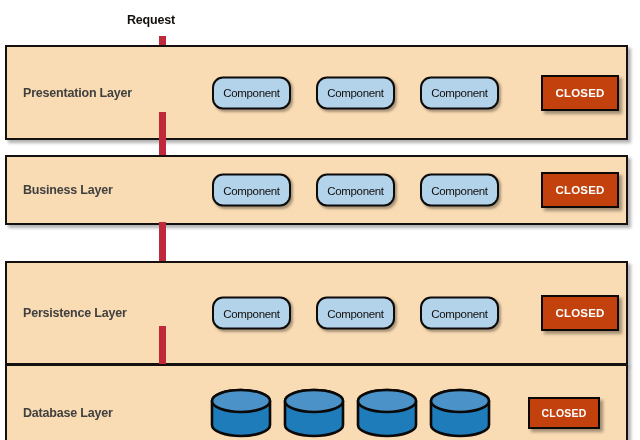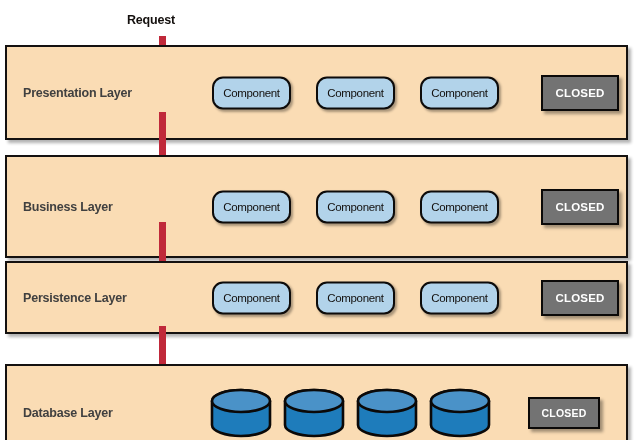--- a/index.html
+++ b/index.html
@@ -66,21 +66,21 @@
   }
 
   
   .closed {
     position: absolute;
     top: 50%;
     transform: translateY(-50%);
     width: 78px;
     height: 36px;
     box-sizing: border-box;
-    background: #737373;
+    background: #c2410c;
     border: 2.4px solid #0b0908;
     box-shadow: 3px 3px 3px rgba(0,0,0,0.36);
     display: flex;
     align-items: center;
     justify-content: center;
     font-size: 11.5px;
     font-weight: bold;
     color: #ffffff;
     letter-spacing: 0.2px;
   }
@@ -150,41 +150,41 @@
       <span>Component</span>
     </div>
     <div class="closed" style="left:534px;">
       <span>CLOSED</span>
     </div>
   </div>
 
   <div class="arrow-shaft" style="top:100px; height:55px;"></div>
   <div class="arrow-head" style="top:172px;"></div>
 
-  <div class="layer" style="top:143px; height:103px;text-align:right;">
+  <div class="layer" style="top:143px; height:70px;text-align:right;">
     <div class="layer-label">Business Layer</div>
 
     <div class="component" style="left:205px;">
       <span>Component</span>
     </div>
     <div class="component" style="left:309px;">
       <span>Component</span>
     </div>
     <div class="component" style="left:413px;">
       <span>Component</span>
     </div>
     <div class="closed" style="left:534px;">
       <span>CLOSED</span>
     </div>
   </div>
 
   <div class="arrow-shaft" style="top:210px; height:52px;"></div>
   <div class="arrow-head" style="top:276px;"></div>
 
-  <div class="layer" style="top:249px; height:73px;">
+  <div class="layer" style="top:249px; height:104px;">
     <div class="layer-label">Persistence Layer</div>
 
     <div class="component" style="left:205px;">
       <span>Component</span>
     </div>
     <div class="component" style="left:309px;">
       <span>Component</span>
     </div>
     <div class="component" style="left:413px;">
       <span>Component</span>

